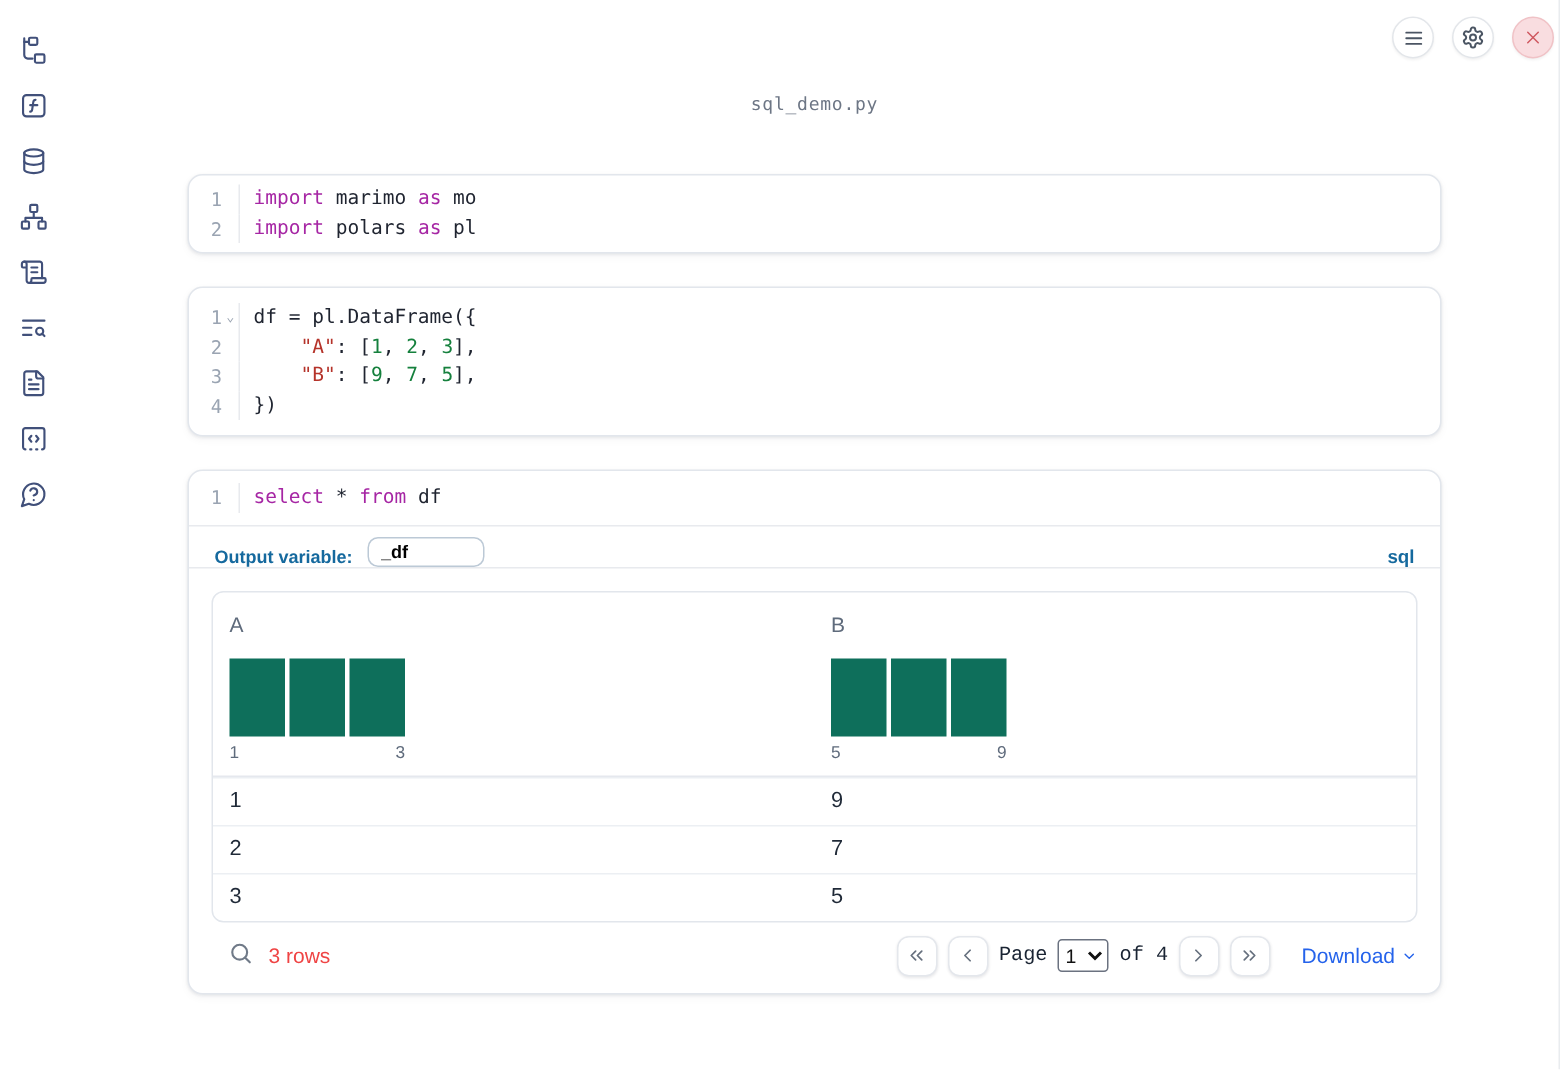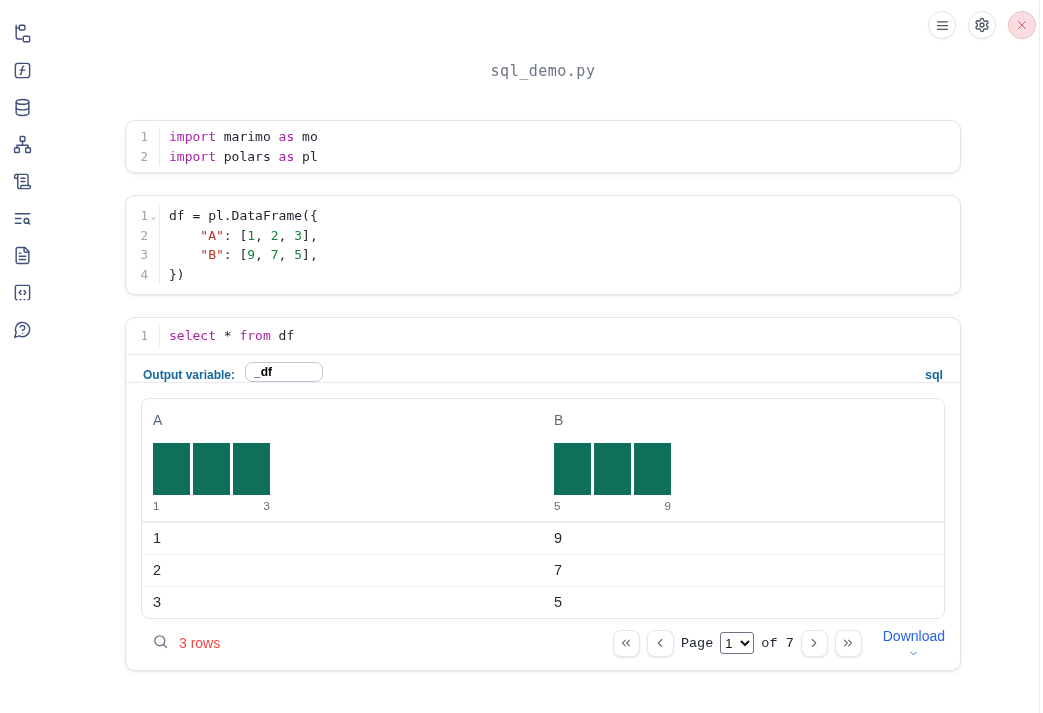--- a/index.html
+++ b/index.html
@@ -21,21 +21,21 @@
   .circle-btn { width:28px; height:28px; border-radius:50%; background:#fff;
     border:1px solid #e3e6ea; box-shadow:0 1px 2px rgba(0,0,0,.06);
     display:flex; align-items:center; justify-content:center; cursor:pointer; }
   .circle-btn svg { stroke:#4b5563; stroke-width:2; fill:none; stroke-linecap:round; }
   .circle-btn.close { background:#f9dde0; border-color:#f0c2c6; }
   .circle-btn.close svg { stroke:#cf5860; }
 
   
   .main { position:absolute; left:125px; top:0; width:836px; }
   .filename { margin-top:62px; text-align:center; font-family:"DejaVu Sans Mono", monospace;
-    font-size:15px; color:#6d7685; letter-spacing:.5px; }
+    font-size:12px; color:#6d7685; letter-spacing:.5px; }
 
   .cell { border:1px solid #e2e6ec; border-radius:10px; background:#fff;
     box-shadow:0 1px 2px rgba(15,23,42,.07), 0 2px 6px rgba(15,23,42,.04); overflow:hidden; }
   .cell-1 { margin-top:40px; }
   .cell-2 { margin-top:22px; }
   .cell-3 { margin-top:22px; }
 
   .cm { padding:6px 0; font-family:"DejaVu Sans Mono", monospace; font-size:13px; }
   .cell-2 .cm { padding:10px 0; }
   .cell-3 .cm { padding:8px 0; }
@@ -78,21 +78,21 @@
   .rowcount { font-size:14px; color:#ef4444; }
   .pager { margin-left:auto; display:flex; align-items:center; gap:7px; }
   .pg-btn { width:27px; height:27px; border-radius:8px; border:1px solid #e4e7ec; background:#fff;
     box-shadow:0 1px 2px rgba(16,24,40,.1); display:flex; align-items:center; justify-content:center; cursor:pointer; }
   .pg-btn svg { stroke:#66707e; stroke-width:2; fill:none; stroke-linecap:round; stroke-linejoin:round; }
   .pg-text { font-size:13.5px; color:#1a2433;font-family:Liberation Mono, monospace; }
   .page-select { height:22px; width:34px; font-size:13px; color:#111;
     border:1px solid #6b7280; border-radius:3px; background:#fff; }
   .download { margin-left:14px; display:flex; align-items:center; gap:4px;
     background:none; border:none; cursor:pointer; font-size:14px; color:#2563eb;
-    font-family:"Liberation Sans", sans-serif;flex-direction:column; }
+    font-family:"Liberation Sans", sans-serif; }
   .download svg { stroke:#2563eb; stroke-width:2; fill:none; stroke-linecap:round; stroke-linejoin:round; }
 </style>
 </head>
 <body>
 
 <div class="edge-line"></div>
 
 <div class="sidebar">
   <button class="side-btn">
     <svg viewBox="0 0 24 24">
@@ -310,21 +310,21 @@
           </button>
           <button class="pg-btn">
             <svg width="14" height="14" viewBox="0 0 24 24">
               <path d="m15 18-6-6 6-6"></path>
             </svg>
           </button>
           <span class="pg-text">Page</span>
           <select class="page-select">
             <option>1</option>
           </select>
-          <span class="pg-text">of 7</span>
+          <span class="pg-text">of 4</span>
           <button class="pg-btn">
             <svg width="14" height="14" viewBox="0 0 24 24">
               <path d="m9 18 6-6-6-6"></path>
             </svg>
           </button>
           <button class="pg-btn">
             <svg width="14" height="14" viewBox="0 0 24 24">
               <path d="m6 17 5-5-5-5"></path>
                 <path d="m13 17 5-5-5-5"></path>
             </svg>

